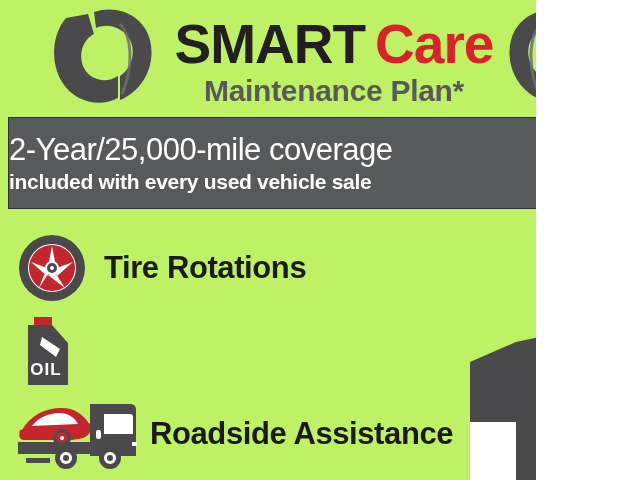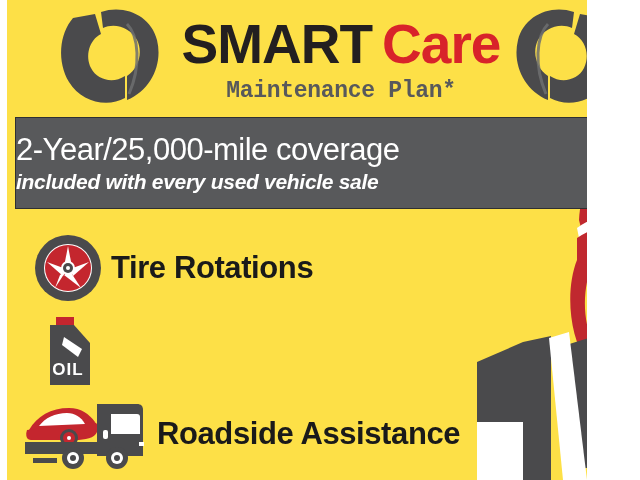--- a/index.html
+++ b/index.html
@@ -5,25 +5,24 @@
   html, body {
     margin: 0;
     padding: 0;
     background: #ffffff;
   }
   body {
     font-family: "Liberation Sans", sans-serif;
   }
   #poster {
     position: relative;
-    width: 580px;
+    width: 536px;
     height: 480px;
-    background: #fde047;
+    background: #bef264;
     overflow: hidden;
-    margin-left: 7px;
   }
 
   
   #header {
     position: absolute;
     left: 0;
     top: 0;
     width: 640px;
     height: 117px;
   }
@@ -46,28 +45,27 @@
   #brand-line {
     font-size: 55px;
     font-weight: bold;
     line-height: 60px;
     letter-spacing: -1px;
     white-space: nowrap;
   }
   #brand-smart { color: #231f20; }
   #brand-care  { color: #d8232a; margin-left: 10px; }
   #brand-sub {
-    font-size: 23px;
+    font-size: 30px;
     font-weight: bold;
     color: #58595b;
     line-height: 30px;
     letter-spacing: -0.3px;
     margin-top: 2px;
     white-space: nowrap;
-    font-family: Liberation Mono, monospace;
   }
 
   
   #banner {
     position: absolute;
     left: 8px;
     top: 117px;
     width: 624px;
     height: 92px;
     background: #58595b;
@@ -81,21 +79,20 @@
   #banner-main {
     color: #ffffff;
     font-size: 31px;
     line-height: 36px;
     letter-spacing: -0.5px;
     white-space: nowrap;
   }
   #banner-sub {
     color: #ffffff;
     font-size: 21px;
-    font-style: italic;
     font-weight: bold;
     line-height: 26px;
     letter-spacing: -0.3px;
     white-space: nowrap;
     margin-top: 1px;
   }
 
   
   .feature-row {
     position: absolute;
@@ -107,21 +104,21 @@
   #row-tire      { top: 232px; }
   #row-oil       { top: 316px; }
   #row-roadside  { top: 396px; }
 
   .feature-icon {
     width: 86px;
     height: 72px;
     flex: 0 0 86px;
     display: flex;
     align-items: center;
-    justify-content: center;
+    justify-content: flex-start;
   }
   #row-roadside .feature-icon {
     width: 122px;
     flex: 0 0 122px;
     height: 76px;
   }
   .feature-label {
     font-size: 31px;
     font-weight: bold;
     color: #1a1a1a;

